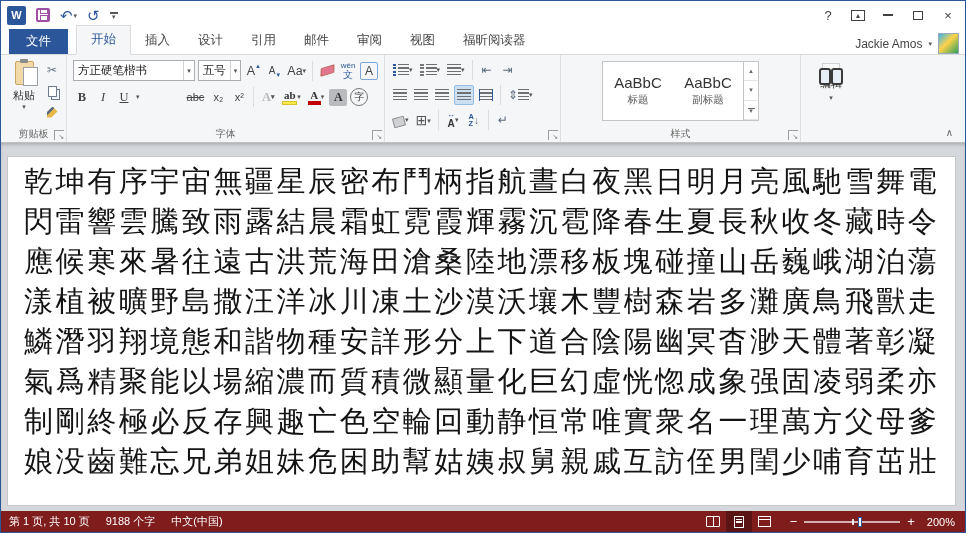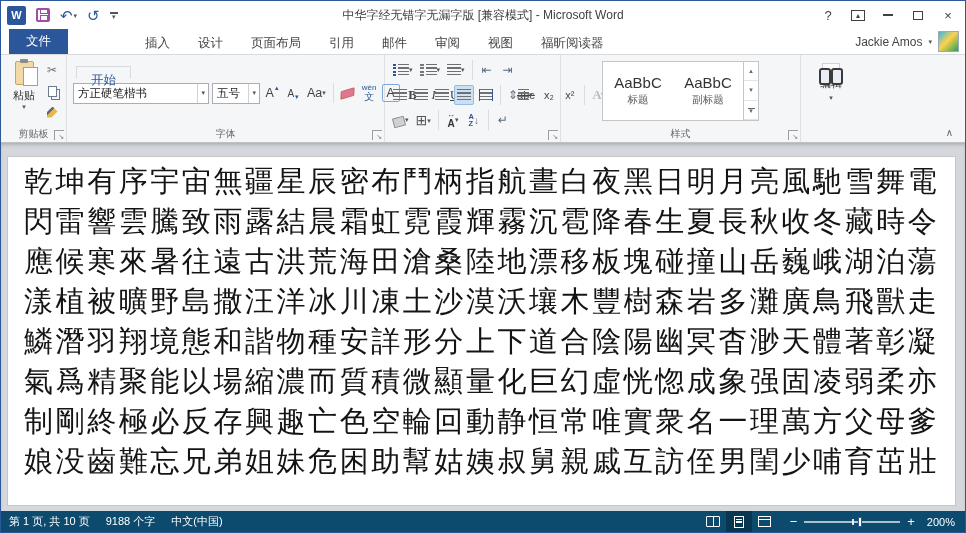--- a/index.html
+++ b/index.html
@@ -21,21 +21,21 @@
   .qat-more b { font-size:7px; color:#555; font-weight:normal; line-height:3px;}
   .title-text { position:absolute; left:50%; transform:translateX(-50%); font-size:12px; color:#404040; white-space:nowrap; }
   .win-controls { margin-left:auto; display:flex; align-items:stretch; height:100%; }
   .win-controls > span { width:30px; display:flex; align-items:center; justify-content:center; color:#414141; font-size:13px; }
   .rdo-box { width:14px; height:11px; border:1px solid #414141; position:relative; display:flex; align-items:center; justify-content:center; font-size:8px; }
   .wc-min i { display:block; width:10px; height:1.5px; background:#414141; }
   .wc-max i { display:block; width:10px; height:9px; border:1.5px solid #414141; }
   .wc-close { font-size:17px; }
 
   
-  .tabrow { height:26px; display:flex; background:#fff; padding-left:8px; border-bottom:1px solid #d9dadb; flex:0 0 auto; position:relative; z-index:2; }
+  .tabrow { height:26px; display:flex; align-items:flex-end; background:#fff; padding-left:8px; border-bottom:1px solid #d9dadb; flex:0 0 auto; position:relative; z-index:2; }
   .tab-file { background:#2b579a; color:#fff; font-size:12.5px; padding:5px 17px 5px; align-self:stretch; display:flex; align-items:center; margin-right:8px; }
   .tab { font-size:12.5px; color:#444; padding:5px 14px 6px; position:relative; top:1px; }
   .tab.active { background:#f5f6f7; color:#2b579a; border:1px solid #d9dadb; border-bottom:1px solid #f5f6f7;margin-top:36px; }
   .account { margin-left:auto; display:flex; align-items:center; gap:6px; padding-right:6px; font-size:12px; color:#444; }
   .avatar { width:21px; height:21px; background:linear-gradient(135deg,#39b7e8 0%,#ffd24a 45%,#2aa05a 100%); border:1px solid #9ab; }
 
   
   .ribbon { height:88px; background:#f5f6f7; border-bottom:1px solid #bfc1c3; display:flex; flex:0 0 auto; position:relative; }
   .group { position:relative; padding:4px 4px 15px; border-right:1px solid #dee0e1; display:flex; }
   .group-label { position:absolute; bottom:1px; left:0; right:0; text-align:center; font-size:10px; color:#676767; }
@@ -48,21 +48,21 @@
   .paste-big { display:flex; flex-direction:column; align-items:center; width:38px; font-size:11px; color:#333; }
   .clipb { width:19px; height:24px; background:#f3d9a7; border:1px solid #c7a567; border-radius:2px; position:relative; margin:2px 0 3px; }
   .clipb::before { content:""; position:absolute; top:-3px; left:4px; width:8px; height:4px; background:#8c8c8c; border-radius:1px; }
   .clipb::after { content:""; position:absolute; right:-5px; bottom:-2px; width:13px; height:17px; background:#fff; border:1px solid #9aa0a6; }
   .clip-col { display:flex; flex-direction:column; justify-content:flex-start; gap:5px; padding-top:3px; }
   .clip-col .btn { width:18px; height:16px; font-size:12px; color:#5a6b7d; }
   .copy-ic { width:9px; height:11px; border:1px solid #6b7c90; background:#fff; box-shadow:3px 3px 0 -1px #f5f6f7, 3px 3px 0 0 #6b7c90; }
   .brush-ic { width:11px; height:11px; background:linear-gradient(135deg,#5a6b7d 0 40%,#e8b74c 40% 100%); transform:rotate(0deg); clip-path:polygon(0 100%,0 55%,55% 0,100% 45%,45% 100%); }
 
   
-  .g-font { width:318px; flex-direction:row; }
+  .g-font { width:318px; flex-direction:column; }
   .frow { display:flex; align-items:center; gap:3px; margin:1px 2px; }
   .combo { background:#fff; border:1px solid #abadb3; height:21px; display:flex; align-items:center; font-size:11.5px; color:#222; }
   .combo .cv { padding:0 4px; white-space:nowrap; overflow:hidden; }
   .combo .ca { border-left:1px solid #d0d2d6; align-self:stretch; display:flex; align-items:center; padding:0 3px; font-size:7px; color:#555; }
   .sml { height:20px; min-width:18px; font-size:12.5px; padding:0 2px; }
   .sup-mark { font-size:7px; color:#2b579a; margin-left:1px; position:relative; top:-5px; }
   .sub-mark { font-size:7px; color:#2b579a; margin-left:1px; position:relative; top:4px; }
   .vsep { width:1px; height:20px; background:#dadcde; margin:0 2px; }
   .b-b { font-weight:bold; font-family:"Liberation Serif",serif; }
   .b-i { font-style:italic; font-family:"Liberation Serif",serif; }
@@ -114,21 +114,21 @@
   .binoc::before { left:0; } .binoc::after { right:0; }
   .collapse-chevron { position:absolute; right:12px; bottom:4px; font-size:10px; color:#666; }
 
   
   .docarea { flex:1; background:#d4d7db; position:relative; box-shadow:inset 0 3px 4px -2px rgba(0,0,0,.25); }
   .page { position:absolute; left:6px; right:9px; top:13px; bottom:5px; background:#fff; border:1px solid #c6c6c6; overflow:hidden; }
   .doc-lines { padding:5px 18px 0 16px; }
   .doc-line { display:flex; justify-content:space-between; align-items:center; height:40px; font-family:"DejaVu Serif","Liberation Serif",serif; font-size:29px; color:#141414; font-weight:400; }
 
   
-  .statusbar { height:21px; background:#0c4a6e; color:#fff; display:flex; align-items:center; font-size:11px; flex:0 0 auto; }
+  .statusbar { height:21px; background:#7f1d1d; color:#fff; display:flex; align-items:center; font-size:11px; flex:0 0 auto; }
   .sb-item { padding:0 8px; white-space:nowrap; }
   .sb-right { margin-left:auto; display:flex; align-items:center; height:100%; }
   .sb-view { width:26px; height:100%; display:flex; align-items:center; justify-content:center; }
   .sb-view.active { background:rgba(0,0,0,.28); }
   .ic-book { width:14px; height:11px; border:1px solid #fff; border-radius:1px; position:relative; }
   .ic-book::after { content:""; position:absolute; left:6px; top:0; bottom:0; width:1px; background:#fff; }
   .ic-page { width:10px; height:12px; border:1px solid #fff; position:relative; }
   .ic-page::after { content:""; position:absolute; left:1px; right:1px; top:2px; height:5px; background:repeating-linear-gradient(to bottom,#fff 0 1px,transparent 1px 2.5px); }
   .ic-web { width:13px; height:11px; border:1px solid #fff; position:relative; }
   .ic-web::after { content:""; position:absolute; left:0; right:0; top:2px; height:1px; background:#fff; }
@@ -155,42 +155,40 @@
           <span class="tiny-drop">▾</span>
         </span>
       <span class="qbtn">
           <span>↺</span>
         </span>
       <span class="qat-more">
           <i></i>
           <b>▾</b>
         </span>
     </div>
-    <span class="title-text">中华字经无错字无漏字版 [兼容模式] - Microsoft Word</span>
     <div class="win-controls">
       <span>?</span>
       <span>
           <span class="rdo-box">▴</span>
         </span>
       <span class="wc-min">
           <i></i>
         </span>
       <span class="wc-max">
           <i></i>
         </span>
       <span class="wc-close">×</span>
     </div>
   </div>
 
   <div class="tabrow">
     <span class="tab-file">文件</span>
     <span class="tab active">开始</span>
     <span class="tab">插入</span>
     <span class="tab">设计</span>
-    <span class="tab">页面布局</span>
     <span class="tab">引用</span>
     <span class="tab">邮件</span>
     <span class="tab">审阅</span>
     <span class="tab">视图</span>
     <span class="tab">福昕阅读器</span>
     <div class="account">
       <span>Jackie Amos</span>
       <span class="tiny-drop">▾</span>
       <span class="avatar"></span>
     </div>

